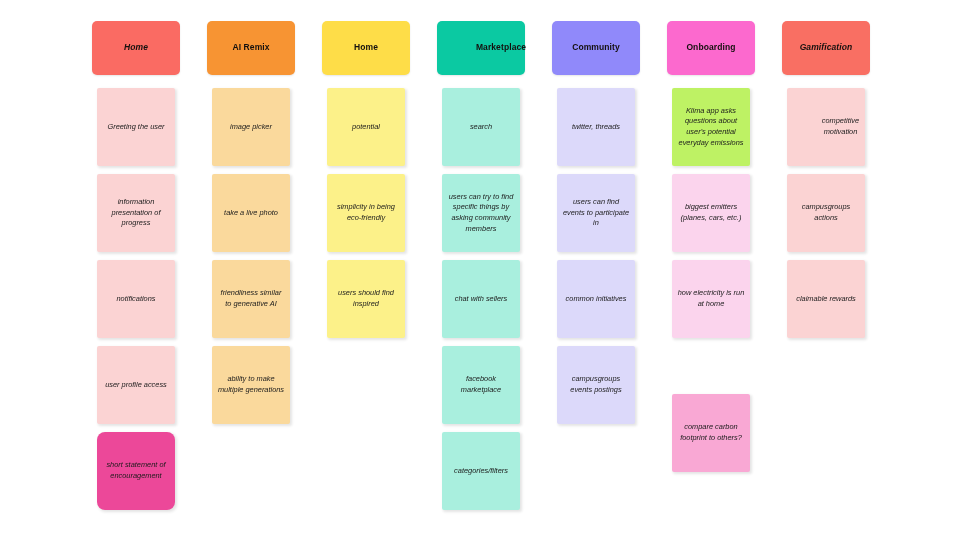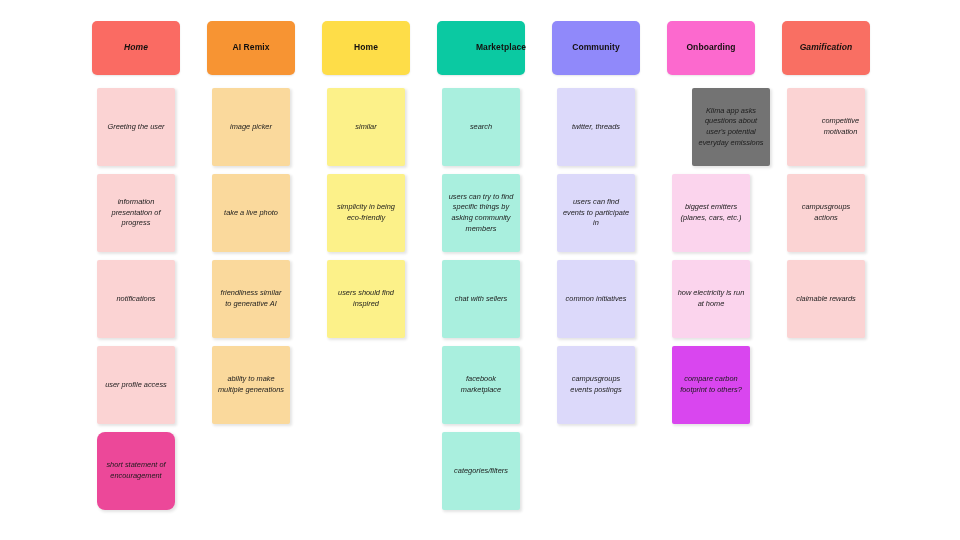--- a/index.html
+++ b/index.html
@@ -117,21 +117,21 @@
       </div>
       <div class="card r3" style="background: rgb(250, 217, 156);">
         <span class="card-text">ability to make multiple generations</span>
       </div>
     </div>
     <div class="column" style="left: 322px;">
       <div class="tab" style="background: rgb(254, 221, 72);">
         <span class="tab-label" style="font-style: normal;">Home</span>
       </div>
       <div class="card r0" style="background: rgb(252, 241, 137);">
-        <span class="card-text">similar</span>
+        <span class="card-text">potential</span>
       </div>
       <div class="card r1" style="background: rgb(252, 241, 137);">
         <span class="card-text">simplicity in being eco-friendly</span>
       </div>
       <div class="card r2" style="background: rgb(252, 241, 137);">
         <span class="card-text">users should find inspired</span>
       </div>
     </div>
     <div class="column" style="left: 437px;">
       <div class="tab" style="background: rgb(11, 201, 162); padding-left: 40px;">
@@ -167,30 +167,30 @@
         <span class="card-text">common initiatives</span>
       </div>
       <div class="card r3" style="background: rgb(220, 217, 250);">
         <span class="card-text">campusgroups events postings</span>
       </div>
     </div>
     <div class="column" style="left: 667px;">
       <div class="tab" style="background: rgb(252, 105, 206);">
         <span class="tab-label" style="font-style: normal;">Onboarding</span>
       </div>
-      <div class="card r0" style="background: #737373; margin-left: 20px;">
+      <div class="card r0" style="background: #bef264;">
         <span class="card-text">Klima app asks questions about user's potential everyday emissions</span>
       </div>
       <div class="card r1" style="background: rgb(251, 212, 237);">
         <span class="card-text">biggest emitters (planes, cars, etc.)</span>
       </div>
       <div class="card r2" style="background: rgb(251, 212, 237);">
         <span class="card-text">how electricity is run at home</span>
       </div>
-      <div class="card r3" style="background: #d946ef;">
+      <div class="card r3" style="background: #f9a8d4; margin-top: 48px;">
         <span class="card-text">compare carbon footprint to others?</span>
       </div>
     </div>
     <div class="column" style="left: 782px;">
       <div class="tab" style="background: rgb(249, 111, 99);">
         <span class="tab-label" style="font-style: italic;">Gamification</span>
       </div>
       <div class="card r0" style="background: rgb(251, 211, 211); padding-left: 29px;">
         <span class="card-text">competitive motivation</span>
       </div>

